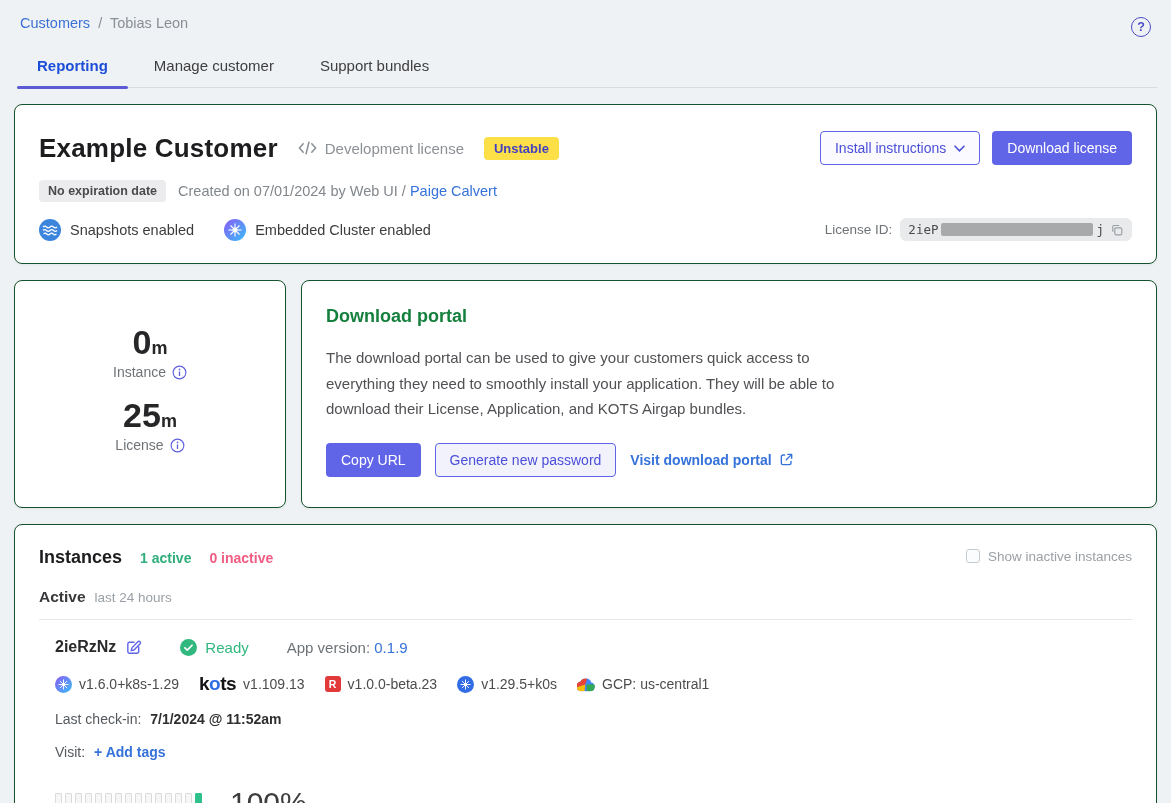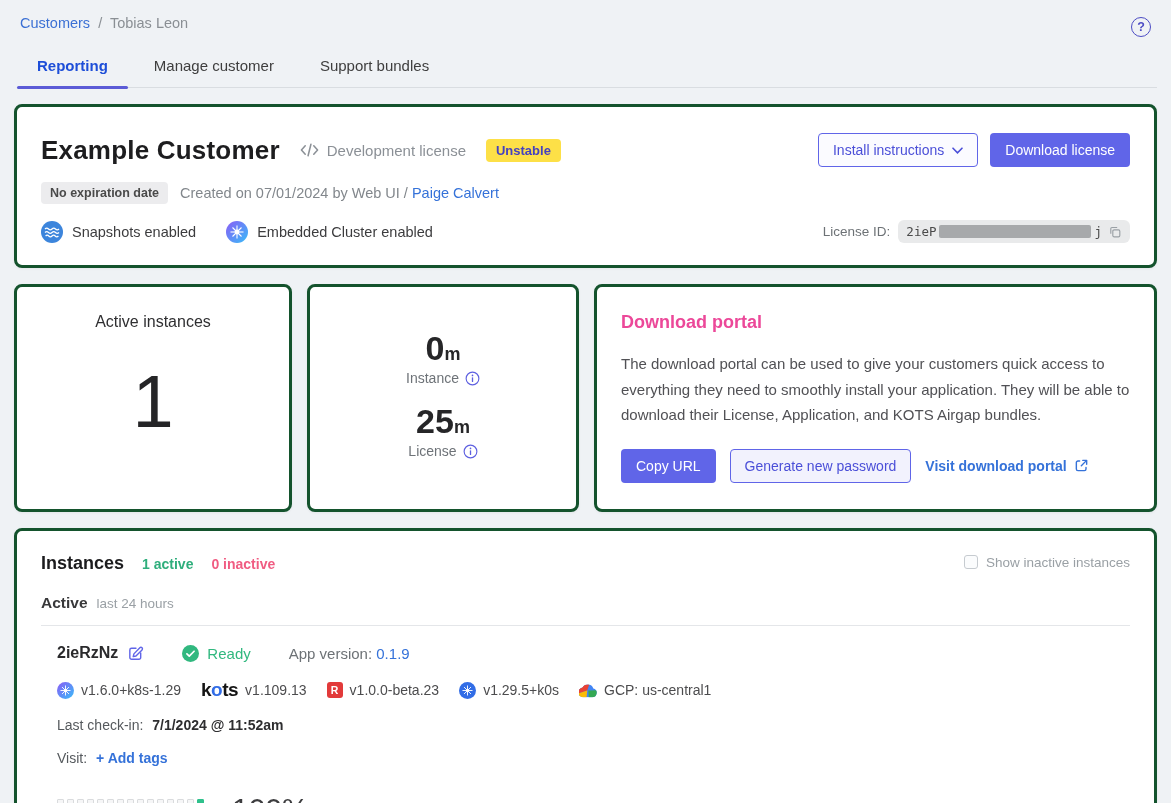--- a/index.html
+++ b/index.html
@@ -22,21 +22,21 @@
     color:#4c4cc4; font-size:12.5px; font-weight:bold; display:flex; align-items:center; justify-content:center;
     cursor:pointer; margin-top:2px;
   }
   .tabs { display:flex; gap:42px; margin:14px 14px 0 35px; border-bottom:1px solid #d9dde1; }
   .tab { font-size:15px; color:#3e3e3e; padding:6px 2px 13px 2px; cursor:pointer; position:relative; }
   .tab.active { color:#1d4ed8; font-weight:bold; }
   .tab.active:after { content:""; position:absolute; left:-18px; right:-18px; bottom:-2px; height:3px; background:#5b5bd6; border-radius:2px; }
   
   main { padding:16px 14px 0 14px; display:flex; flex-direction:column; gap:16px; }
   .card {
-    background:#fff; border:3px solid #14532d; border-radius:8px;
+    background:#fff; border:1px solid #14532d; border-radius:8px;
     box-shadow:0 1px 3px rgba(0,0,0,.05);
   }
   
   .customer-card { padding:26px 24px 22px 24px; }
   .cust-row1 { display:flex; align-items:center; gap:14px; }
   .cust-name { font-size:26px; font-weight:bold; letter-spacing:.2px; color:#1d1d1f; }
   .lic-type { display:flex; align-items:center; gap:8px; color:#8b9096; font-size:15px; margin-left:6px; }
   .badge-channel { background:#fde047; color:#4440c0; font-size:13px; font-weight:bold; padding:4px 10px; border-radius:4px; margin-left:6px; }
   .cust-actions { margin-left:auto; display:flex; gap:12px; }
   .btn { font-size:14px; border-radius:4px; padding:8px 14px; cursor:pointer; display:inline-flex; align-items:center; gap:8px; border:1px solid transparent; font-family:inherit; }
@@ -60,21 +60,21 @@
   .card-active { width:278px; }
   .card-time { width:272px; }
   .stat-title { font-size:16px; color:#2f2f31; }
   .big-number { font-size:74px; color:#252527; margin-top:28px; font-weight:400; }
   .tti-value { margin-top:16px; }
   .tti-value .num { font-size:34px; font-weight:bold; color:#262628; }
   .tti-value .unit { font-size:18px; font-weight:bold; color:#262628; }
   .tti-label { margin-top:2px; font-size:14px; color:#6e7378; display:flex; align-items:center; justify-content:center; gap:6px; }
   
   .portal-card { flex:1; height:228px; padding:25px 24px; text-align:left; }
-  .portal-title { font-size:18px; font-weight:bold; color:#ec4899; }
+  .portal-title { font-size:18px; font-weight:bold; color:#15803d; }
   .portal-desc { margin-top:18px; font-size:15px; line-height:1.7; color:#515155; max-width:520px; }
   .portal-actions { margin-top:21px; display:flex; align-items:center; gap:14px; }
   .portal-link { display:flex; align-items:center; gap:7px; color:#3572d9; font-size:14px; font-weight:bold; cursor:pointer; }
   
   .instances-card { padding:22px 24px 18px 24px; }
   .inst-header { display:flex; align-items:baseline; gap:18px; }
   .inst-title { font-size:18px; font-weight:bold; color:#1c1c1e; }
   .count-active { color:#2fae7c; font-size:14px; font-weight:bold; }
   .count-inactive { color:#f05c82; font-size:14px; font-weight:bold; }
   .show-inactive { margin-left:auto; display:flex; align-items:center; gap:8px; color:#9aa0a5; font-size:13.5px; cursor:pointer; }
@@ -212,24 +212,20 @@
                 <path d="M10.5 2.8h-6a1.3 1.3 0 0 0-1.3 1.3v6"></path>
               </svg>
           </span>
         </span>
       </div>
     </div>
   </section>
 
   <div class="stats-row">
 
-    <section class="card stat-card card-active">
-      <div class="stat-title">Active instances</div>
-      <div class="big-number">1</div>
-    </section>
 
     <section class="card stat-card card-time">
       <div class="tti-value">
         <span class="num">0</span><span class="unit">m</span>
       </div>
       <div class="tti-label">
         <span>Instance</span>
         <span class="icon">
           <svg width="15" height="15" viewBox="0 0 16 16" fill="none">
               <circle cx="8" cy="8" r="6.8" stroke="#5d5fe0" stroke-width="1.2"></circle>

